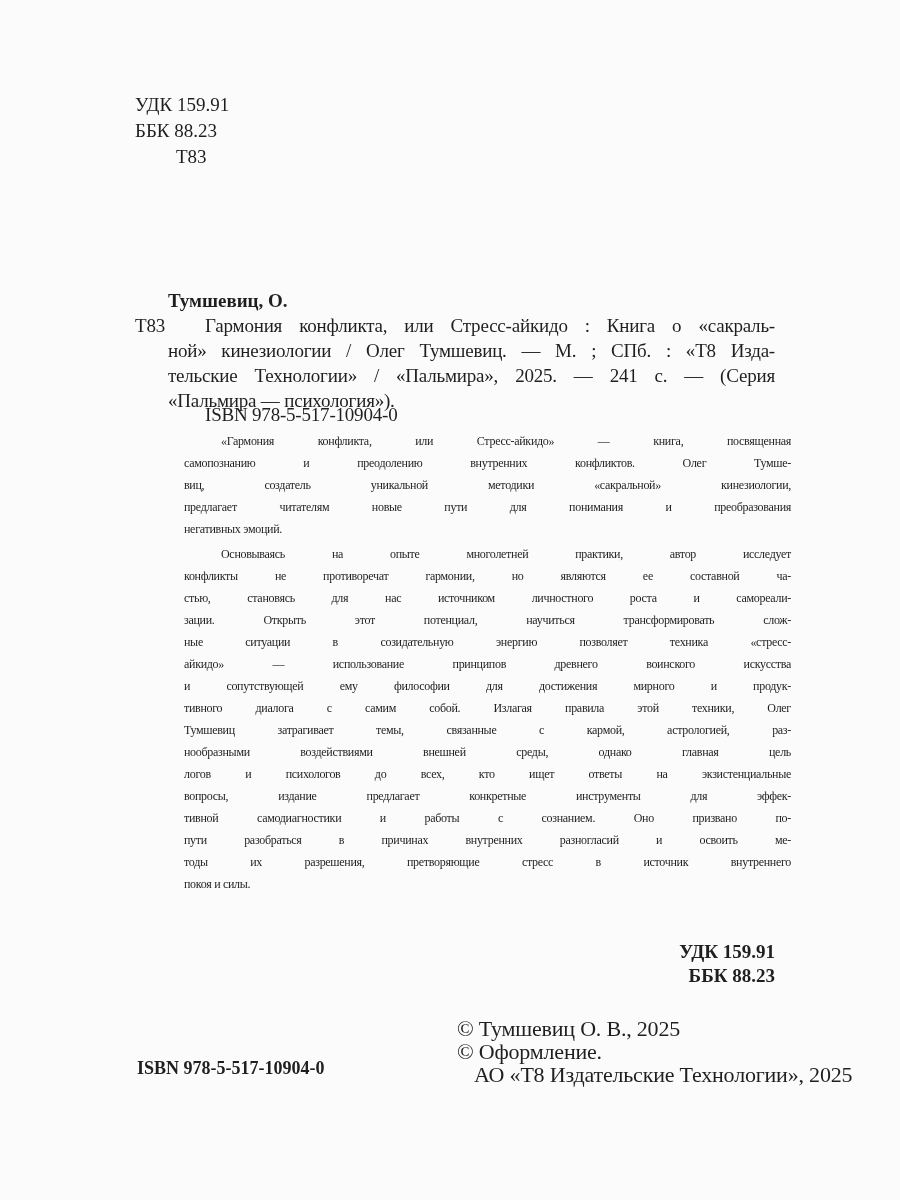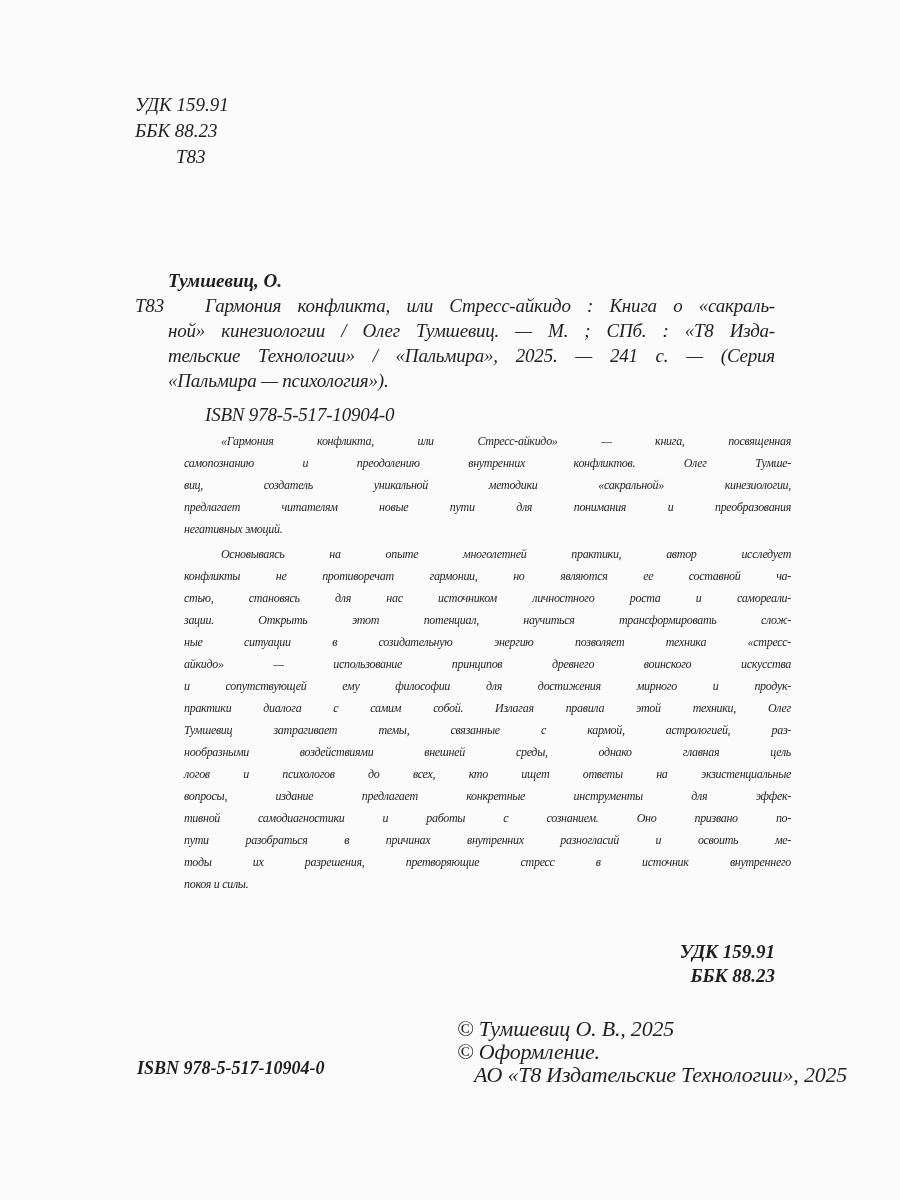--- a/index.html
+++ b/index.html
@@ -5,31 +5,30 @@
   html,body{margin:0;padding:0;}
   body{background:#e8e8e8;}
   .page{
     position:relative;
     width:900px;height:1200px;
     margin:0 auto;
     background:#fbfbfb;
     color:#1f1f1f;
     font-family:"Liberation Serif","DejaVu Serif",serif;
     overflow:hidden;
-    font-style:italic;
   }
   
   .top-block{
     position:absolute;left:135px;top:92px;
     font-size:19px;line-height:26px;
   }
   .top-block .sign{padding-left:41px;}
 
   
-  .card{position:absolute;left:168px;top:268px;width:607px;}
+  .card{position:absolute;left:168px;top:288px;width:607px;}
   .card-heading{font-weight:bold;font-size:19px;line-height:25px;}
   .entry{position:relative;font-size:19px;line-height:25px;letter-spacing:-0.2px;}
   .entry-label{position:absolute;left:-33px;top:0;font-size:19px;line-height:25px;}
 
   .isbn-top{
     position:absolute;left:205px;top:404px;
     font-size:19px;line-height:22px;letter-spacing:-0.2px;
   }
 
   
@@ -100,21 +99,21 @@
     </div>
 
   <div class="para para2 indent-first">
       <div class="jline">Основываясь на опыте многолетней практики, автор исследует</div>
       <div class="jline">конфликты не противоречат гармонии, но являются ее составной ча-</div>
       <div class="jline">стью, становясь для нас источником личностного роста и самореали-</div>
       <div class="jline">зации. Открыть этот потенциал, научиться трансформировать слож-</div>
       <div class="jline">ные ситуации в созидательную энергию позволяет техника «стресс-</div>
       <div class="jline">айкидо» — использование принципов древнего воинского искусства</div>
       <div class="jline">и сопутствующей ему философии для достижения мирного и продук-</div>
-      <div class="jline">практики диалога с самим собой. Излагая правила этой техники, Олег</div>
+      <div class="jline">тивного диалога с самим собой. Излагая правила этой техники, Олег</div>
       <div class="jline">Тумшевиц затрагивает темы, связанные с кармой, астрологией, раз-</div>
       <div class="jline">нообразными воздействиями внешней среды, однако главная цель</div>
       <div class="jline">логов и психологов до всех, кто ищет ответы на экзистенциальные</div>
       <div class="jline">вопросы, издание предлагает конкретные инструменты для эффек-</div>
       <div class="jline">тивной самодиагностики и работы с сознанием. Оно призвано по-</div>
       <div class="jline">пути разобраться в причинах внутренних разногласий и освоить ме-</div>
       <div class="jline">тоды их разрешения, претворяющие стресс в источник внутреннего</div>
       <div class="jline jlast">покоя и силы.</div>
     </div>
 

